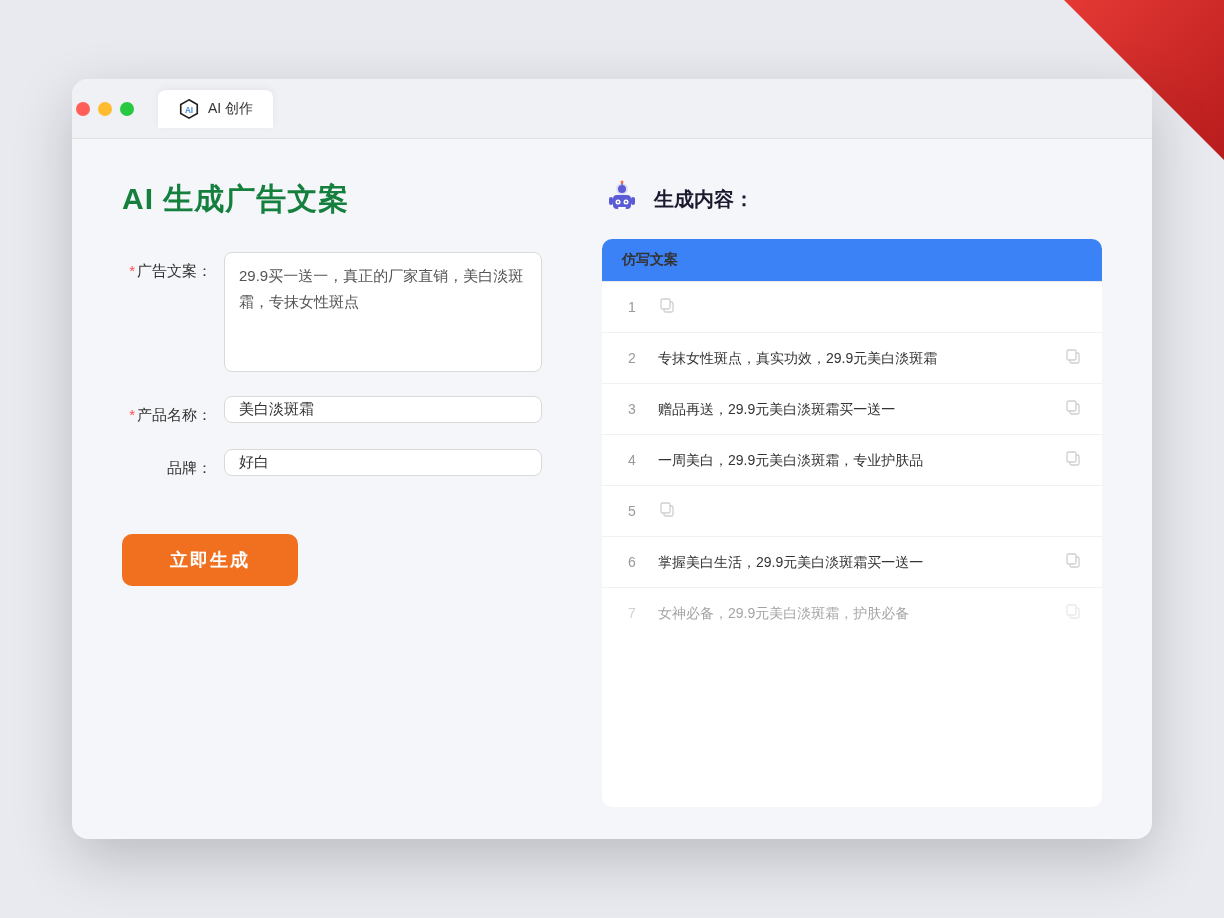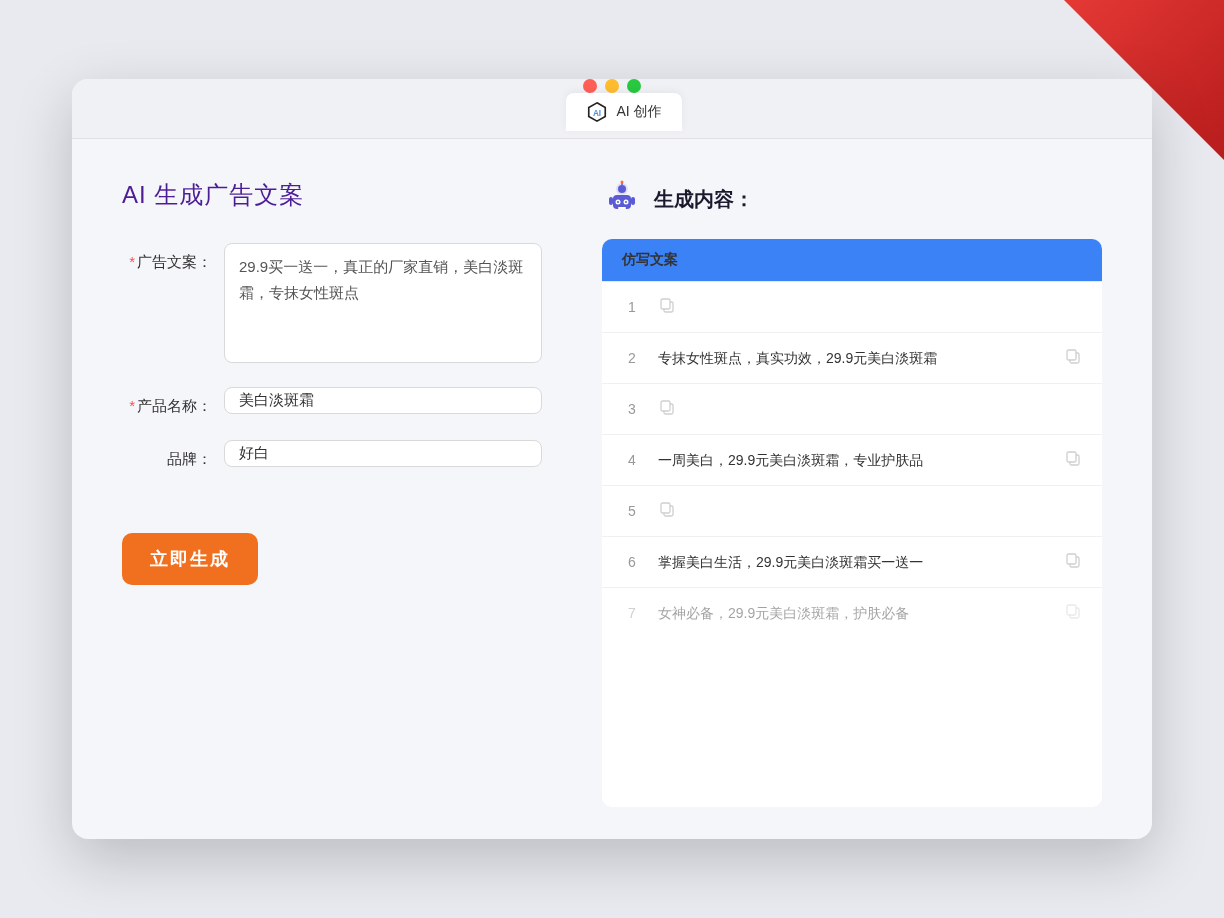--- a/index.html
+++ b/index.html
@@ -39,23 +39,22 @@
       position: relative;
       z-index: 2;
     }
 
     
     .title-bar {
       height: 60px;
       background: #f0f1f5;
       display: flex;
       align-items: center;
-      padding: 0 16px;
+      padding: 0 4px;
       border-bottom: 1px solid #e0e0e0;
-      flex-direction: column;
     }
 
     .window-controls {
       display: flex;
       gap: 8px;
       align-items: center;
     }
 
     .window-btn {
       width: 14px;
@@ -97,23 +96,23 @@
     }
 
     
     .left-panel {
       flex: 0 0 420px;
       display: flex;
       flex-direction: column;
     }
 
     .page-title {
-      font-size: 24px;
-      font-weight: 400;
-      color: #4c1d95;
+      font-size: 30px;
+      font-weight: 700;
+      color: #15803d;
       margin-bottom: 32px;
       letter-spacing: 1px;
     }
 
     .form-group {
       display: flex;
       align-items: flex-start;
       margin-bottom: 24px;
       gap: 12px;
     }
@@ -154,22 +153,22 @@
       padding: 10px 14px;
       font-size: 15px;
       color: #333;
       font-family: inherit;
       outline: none;
       background: white;
       height: 27px;
     }
 
     .generate-btn {
-      margin-top: 40px;
-      width: 136px;
+      margin-top: 32px;
+      width: 176px;
       height: 52px;
       background: #f07020;
       color: white;
       border: none;
       border-radius: 10px;
       font-size: 18px;
       font-weight: 600;
       cursor: pointer;
       letter-spacing: 2px;
       font-family: inherit;
@@ -340,20 +339,21 @@
             <div class="result-row">
               <span class="row-number">2</span>
               <span class="row-text">专抹女性斑点，真实功效，29.9元美白淡斑霜</span>
               <div><svg class="copy-icon" viewBox="0 0 18 18" fill="none" xmlns="http://www.w3.org/2000/svg">
       <rect x="6" y="6" width="9" height="10" rx="1.5" stroke="#888" stroke-width="1.3"></rect>
       <rect x="3" y="3" width="9" height="10" rx="1.5" fill="white" stroke="#888" stroke-width="1.3"></rect>
     </svg></div>
             </div>
             <div class="result-row">
               <span class="row-number">3</span>
+              <span class="row-text">赠品再送，29.9元美白淡斑霜买一送一</span>
               <div><svg class="copy-icon" viewBox="0 0 18 18" fill="none" xmlns="http://www.w3.org/2000/svg">
       <rect x="6" y="6" width="9" height="10" rx="1.5" stroke="#888" stroke-width="1.3"></rect>
       <rect x="3" y="3" width="9" height="10" rx="1.5" fill="white" stroke="#888" stroke-width="1.3"></rect>
     </svg></div>
             </div>
             <div class="result-row">
               <span class="row-number">4</span>
               <span class="row-text">一周美白，29.9元美白淡斑霜，专业护肤品</span>
               <div><svg class="copy-icon" viewBox="0 0 18 18" fill="none" xmlns="http://www.w3.org/2000/svg">
       <rect x="6" y="6" width="9" height="10" rx="1.5" stroke="#888" stroke-width="1.3"></rect>

